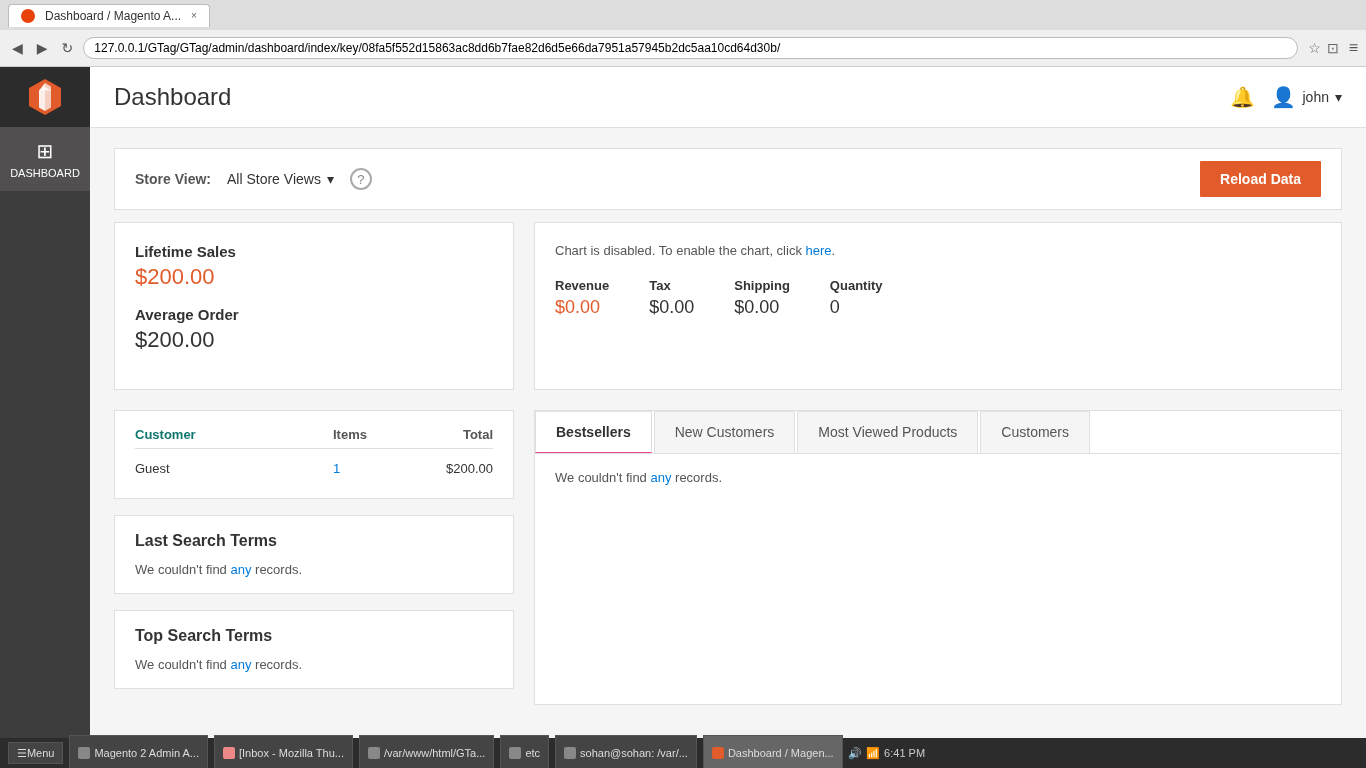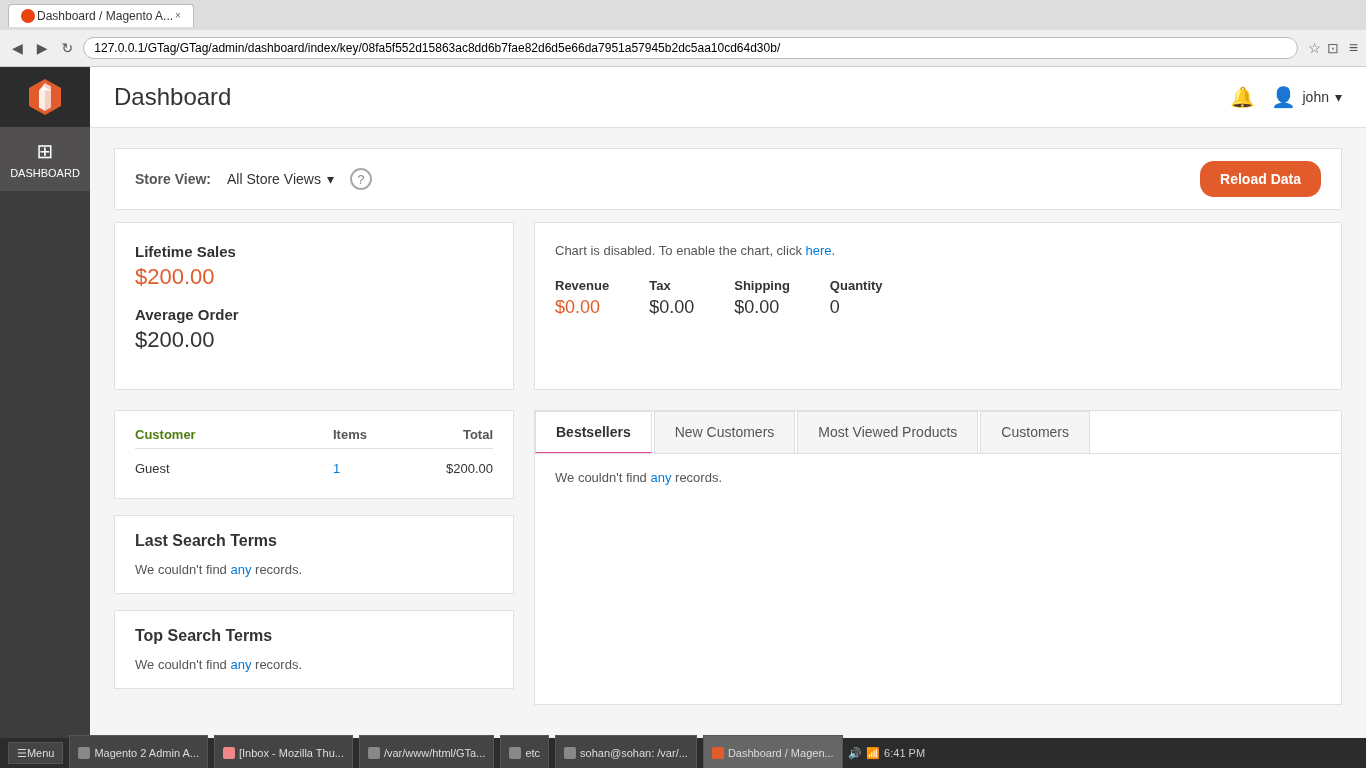--- a/index.html
+++ b/index.html
@@ -18,21 +18,21 @@
       height: 30px;
     }
     .browser-tab {
       background: white;
       border: 1px solid #bbb;
       border-bottom: none;
       padding: 4px 12px;
       font-size: 12px;
       display: flex;
       align-items: center;
-      gap: 2px;
+      gap: 10px;
       border-radius: 4px 4px 0 0;
       justify-content: flex-end;
     }
     .browser-tab-icon {
       width: 14px;
       height: 14px;
       background: #e8430a;
       border-radius: 50%;
       display: inline-block;
     }
@@ -203,21 +203,21 @@
       cursor: pointer;
     }
     .reload-btn {
       background: #e25b2a;
       color: white;
       border: none;
       padding: 10px 20px;
       font-size: 14px;
       font-weight: 600;
       cursor: pointer;
-      border-radius: 14px;
+      border-radius: 1px;
     }
 
     
     .stats-section {
       display: flex;
       gap: 20px;
       margin-bottom: 20px;
     }
     .stats-left {
       background: white;
@@ -304,21 +304,21 @@
       font-weight: 600;
       color: #333;
       margin-bottom: 12px;
     }
     .table-header {
       display: flex;
       border-bottom: 1px solid #e0e0e0;
       padding-bottom: 6px;
       margin-bottom: 6px;
     }
-    .table-col-customer { flex: 1; font-size: 13px; font-weight: 600; color: #4d7c0f; }
+    .table-col-customer { flex: 1; font-size: 13px; font-weight: 600; color: #0f766e; }
     .table-col-items { width: 80px; font-size: 13px; font-weight: 600; color: #555; }
     .table-col-total { width: 80px; font-size: 13px; font-weight: 600; color: #555; text-align: right; }
     .table-row {
       display: flex;
       padding: 6px 0;
     }
     .table-cell-customer { flex: 1; font-size: 13px; color: #333; }
     .table-cell-items { width: 80px; font-size: 13px; }
     .table-cell-items a { color: #007bdb; text-decoration: none; }
     .table-cell-total { width: 80px; font-size: 13px; color: #333; text-align: right; }

